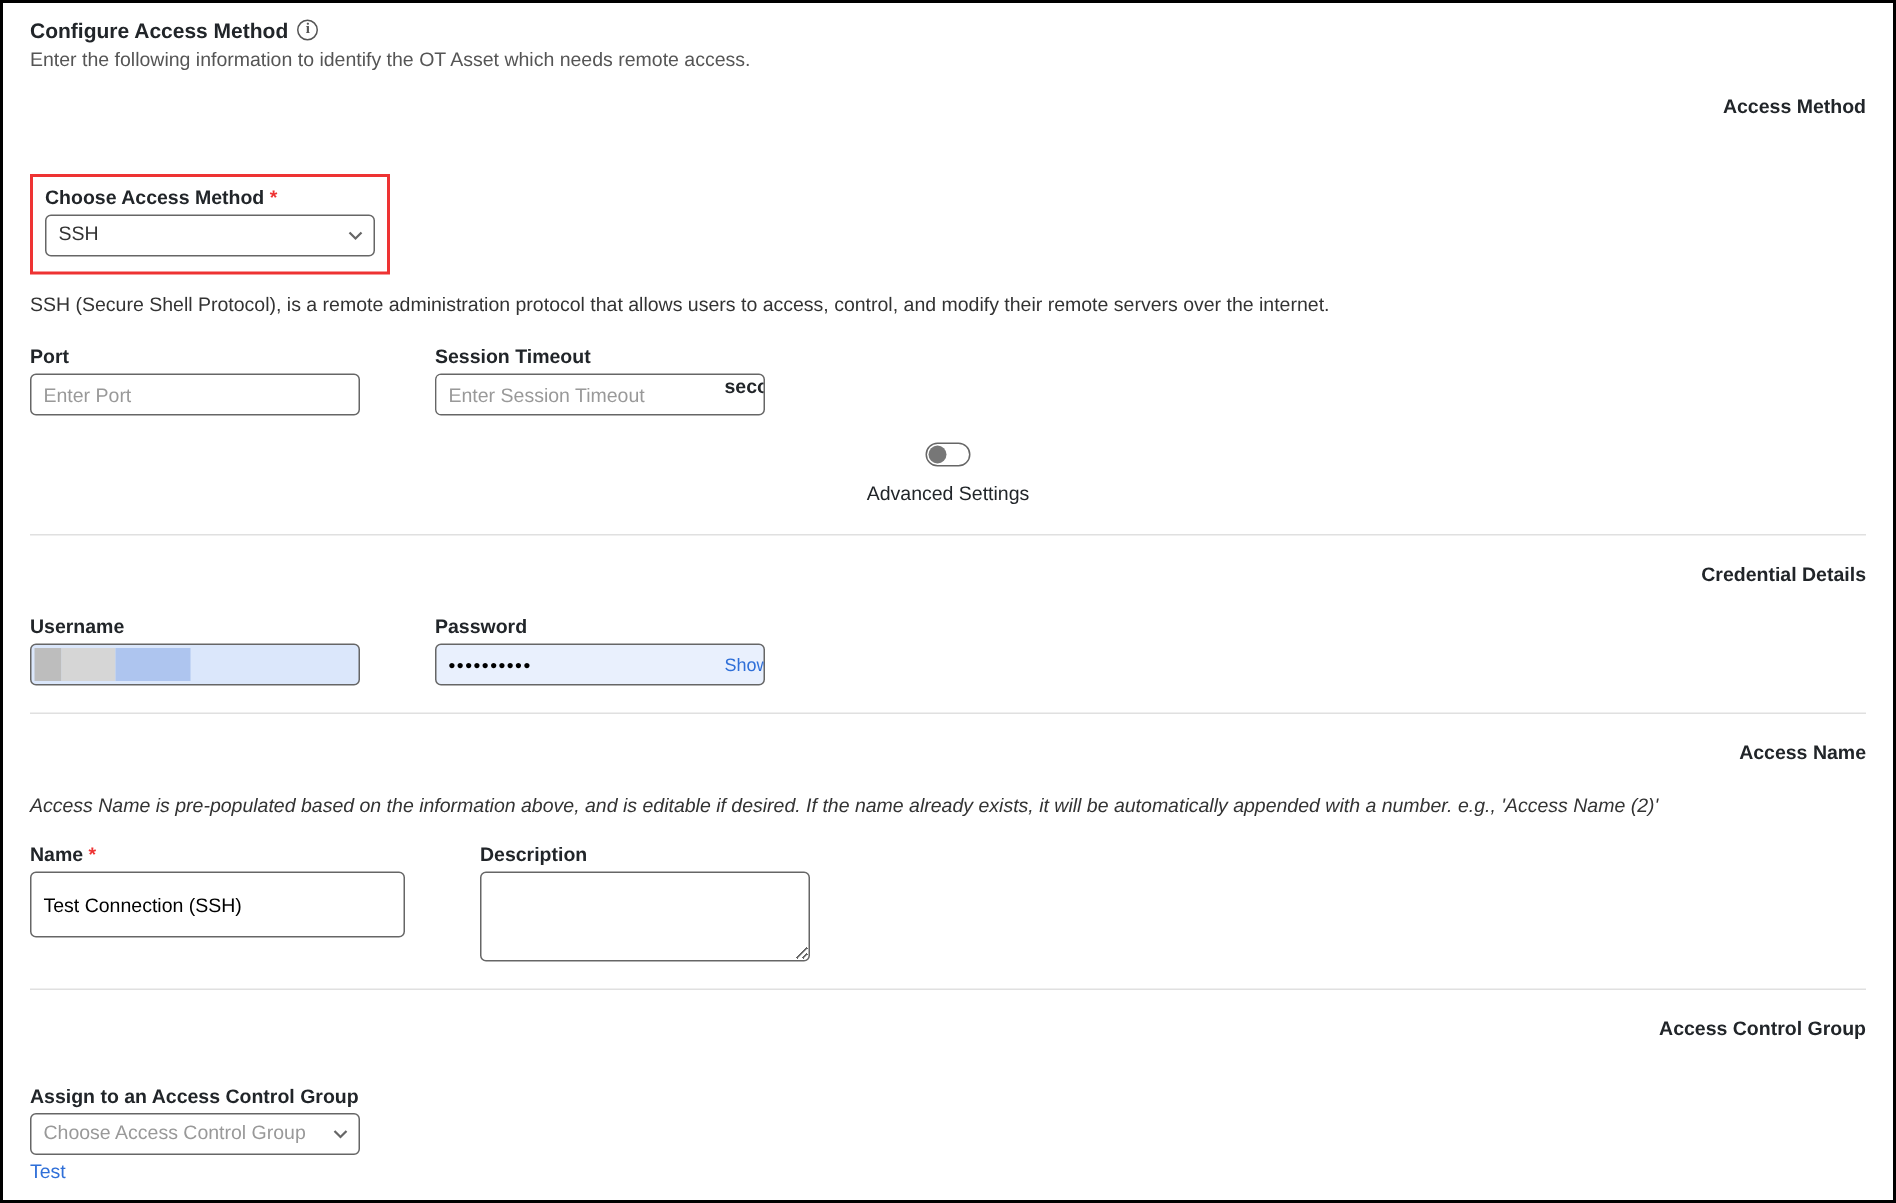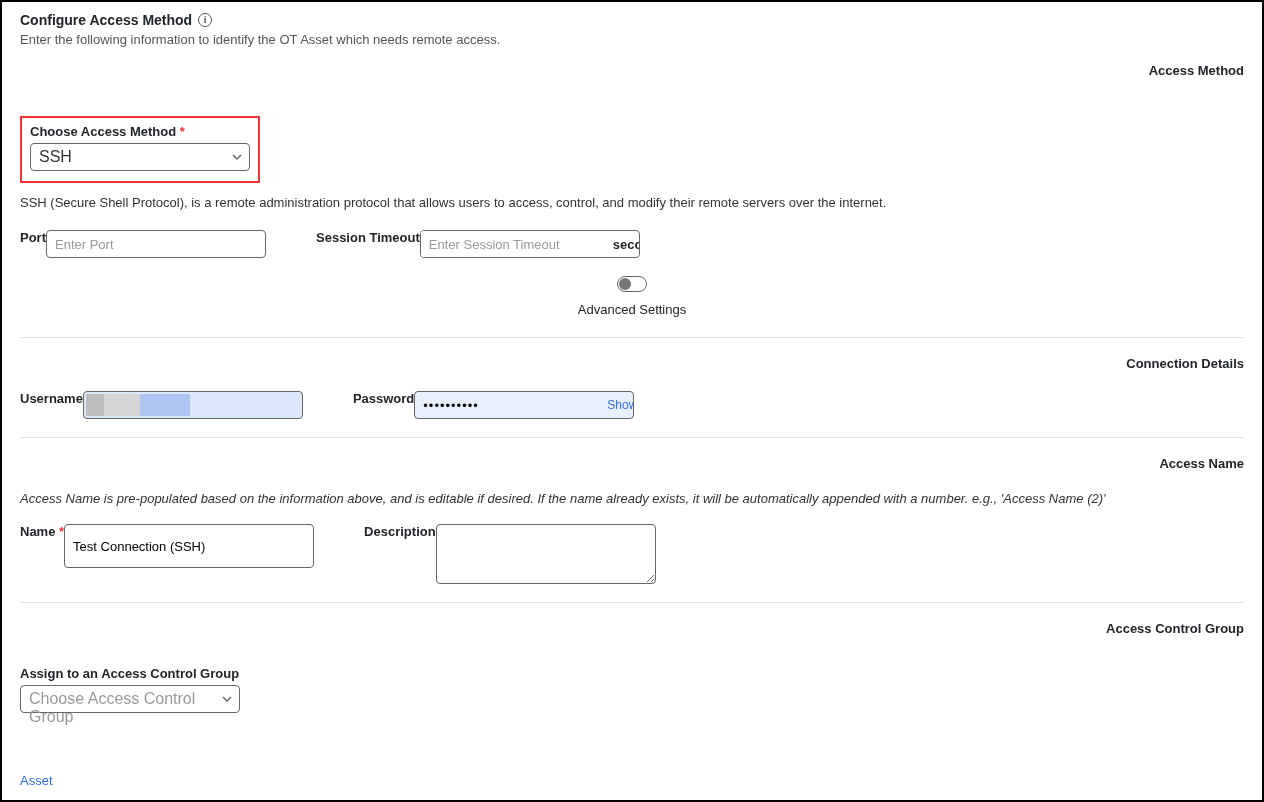--- a/index.html
+++ b/index.html
@@ -69,21 +69,21 @@
 .select-wrap {
   position: relative;
   width: 220px;
 }
 .select-input {
   width: 100%;
   height: 28px;
   border: 1px solid #666;
   border-radius: 4px;
   padding: 4px 24px 4px 8px;
-  font-size: 16px;
+  font-size: 13px;
   background: #fff;
   cursor: pointer;
   color: #333;
 }
 .select-input.placeholder {
   color: #999;
 }
 .chevron {
   position: absolute;
   right: 8px;
@@ -101,36 +101,35 @@
   color: #333;
   margin-bottom: 20px;
 }
 .form-row {
   display: flex;
   gap: 50px;
   margin-bottom: 18px;
 }
 .form-col {
   display: flex;
-  flex-direction: row;
+  flex-direction: column;
 }
 .text-input {
   width: 220px;
   height: 28px;
   border: 1px solid #666;
   border-radius: 4px;
   padding: 4px 8px;
   font-size: 13px;
 }
 .text-input::placeholder {
   color: #999;
 }
 .timeout-wrap {
   display: flex;
-  align-items: center;
   border: 1px solid #666;
   border-radius: 4px;
   width: 220px;
   height: 28px;
   overflow: hidden;
 }
 .timeout-wrap input {
   border: none;
   outline: none;
   height: 100%;
@@ -300,21 +299,21 @@
 <div class="toggle-row">
   <div class="toggle">
     <div class="toggle-knob"></div>
   </div>
   <span>Advanced Settings</span>
 </div>
 
 <hr class="divider">
 
 
-<div class="subheader">Connection Details</div>
+<div class="subheader">Credential Details</div>
 
 <div class="form-row">
   <div class="form-col">
     <label class="field-label">Username</label>
     <div class="username-input">
       <div class="username-blur">
         <span style="width:18px;background:#bdbdbd"></span>
         <span style="width:36px;background:#d6d6d6"></span>
         <span style="width:50px;background:#aec5ef"></span>
       </div>
@@ -356,16 +355,16 @@
 <label class="field-label">Assign to an Access Control Group</label>
 <div class="select-wrap">
   <div class="select-input placeholder">Choose Access Control Group</div>
   <span class="chevron">
     <svg viewBox="0 0 10 10">
         <path d="M1 3 L5 7 L9 3" fill="none" stroke="#666" stroke-width="1.5"></path>
       </svg>
   </span>
 </div>
 
-<span class="exit-link">Asset</span>
+<span class="exit-link">Test</span>
 
 
 
 
 </body></html>

